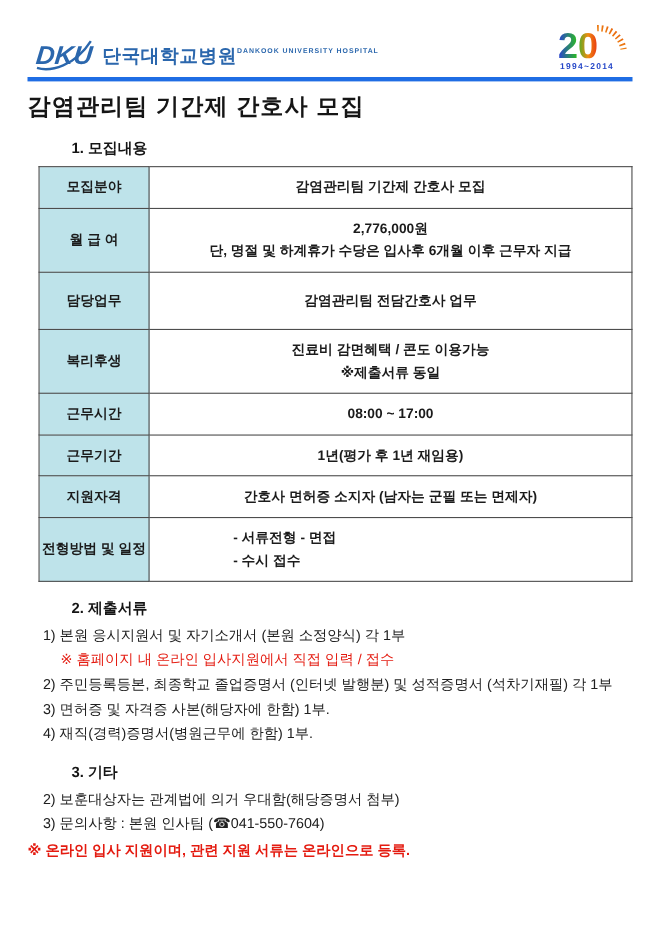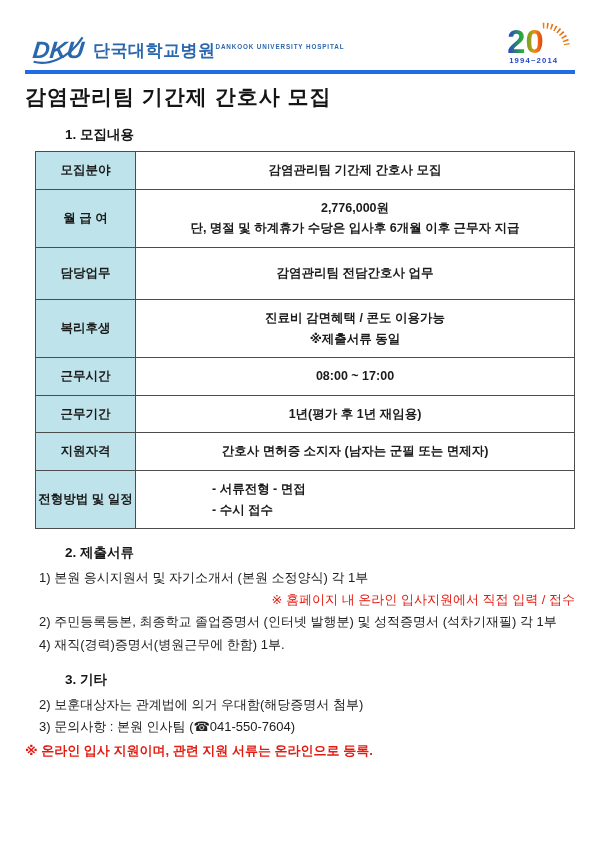--- a/index.html
+++ b/index.html
@@ -27,21 +27,21 @@
   table.recruit { border-collapse:collapse; margin:7px 0 0 10px; width:540px; }
   table.recruit th, table.recruit td { border:1px solid #4d4d4d; font-size:12.5px; font-weight:700; color:#1b1b1b; }
   table.recruit th { background:#bee3ea; width:100px; text-align:center; padding:9px 2px; }
   table.recruit td { text-align:center; padding:8px 6px; line-height:1.65; }
   table.recruit tr.tall td, table.recruit tr.tall th { height:52px; }
   table.recruit tr.left-cell td { text-align:left; padding-left:76px; }
   
   .list { margin-top:5px; padding-left:14px; }
   .list-item { font-size:13px; font-weight:400; color:#202020; line-height:1.7; }
   .red { color:#e41b10; }
-  .indent1 { margin-left:16px;text-align:right; }
+  .indent1 { margin-left:16px; }
   .notice { margin-top:3px; font-size:13px; font-weight:700; line-height:1.6; }
 </style>
 </head>
 <body>
 
 <div class="header">
   <div class="logo">
     <svg width="58" height="32" viewBox="0 0 64 34">
       <text x="5" y="26" font-size="26" font-weight="bold" font-style="italic" fill="#2b67ad" transform="skewX(-6)">DKU</text>
       <path d="M4 30 C 18 34, 42 28, 58 3" stroke="#2b67ad" stroke-width="2.4" fill="none"></path>
@@ -133,20 +133,21 @@
         </td>
       </tr>
     </tbody>
   </table>
 
   <div class="sec-heading">2. 제출서류</div>
   <div class="list">
     <div class="list-item">1) 본원 응시지원서 및 자기소개서 (본원 소정양식) 각 1부</div>
     <div class="list-item red indent1">※ 홈페이지 내 온라인 입사지원에서 직접 입력 / 접수</div>
     <div class="list-item">2) 주민등록등본, 최종학교 졸업증명서 (인터넷 발행분) 및 성적증명서 (석차기재필) 각 1부</div>
+    <div class="list-item">3) 면허증 및 자격증 사본(해당자에 한함) 1부.</div>
     <div class="list-item">4) 재직(경력)증명서(병원근무에 한함) 1부.</div>
   </div>
 
   <div class="sec-heading">3. 기타</div>
   <div class="list">
     <div class="list-item">2) 보훈대상자는 관계법에 의거 우대함(해당증명서 첨부)</div>
     <div class="list-item">3) 문의사항 : 본원 인사팀 (☎041-550-7604)</div>
   </div>
   <div class="notice red">
     <div class="n1">※ 온라인 입사 지원이며, 관련 지원 서류는 온라인으로 등록.</div>

